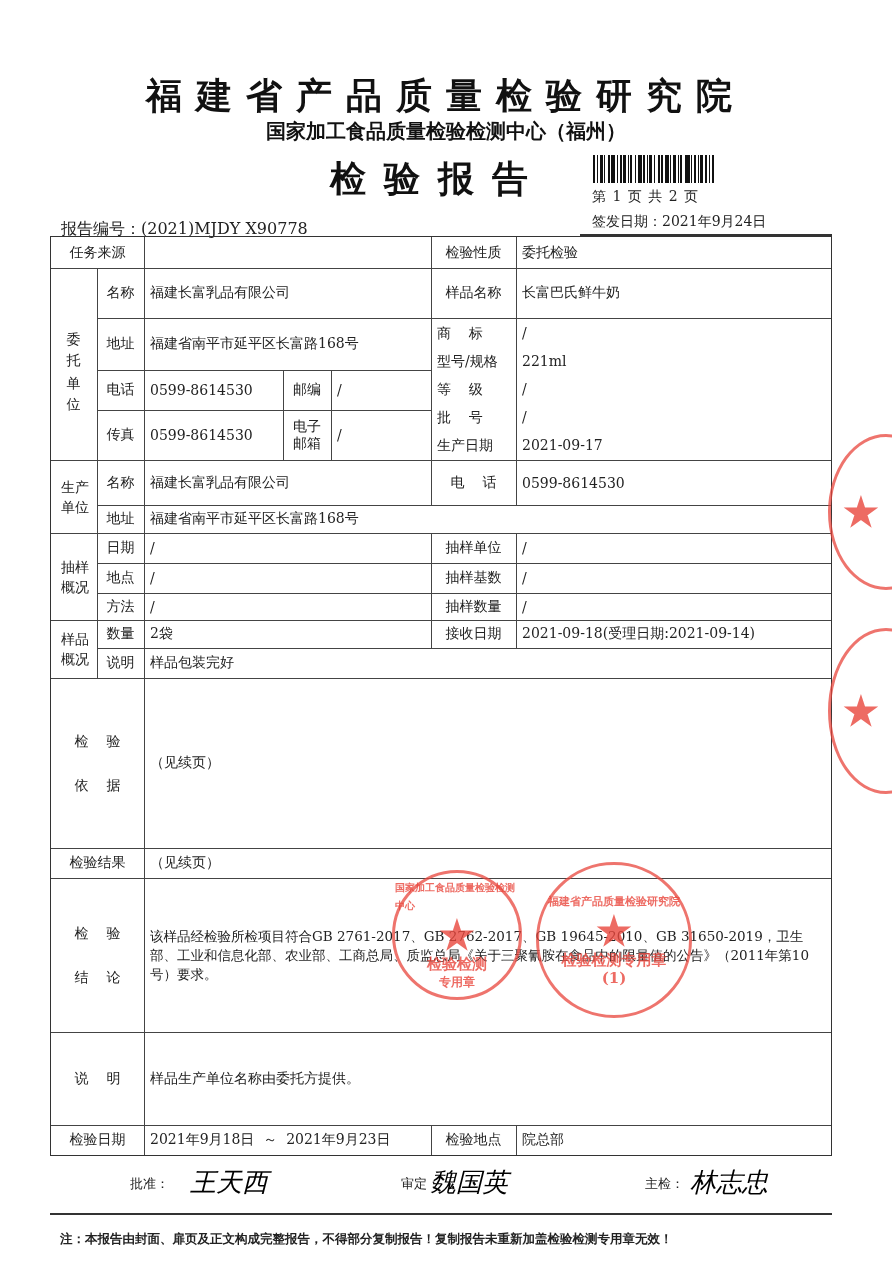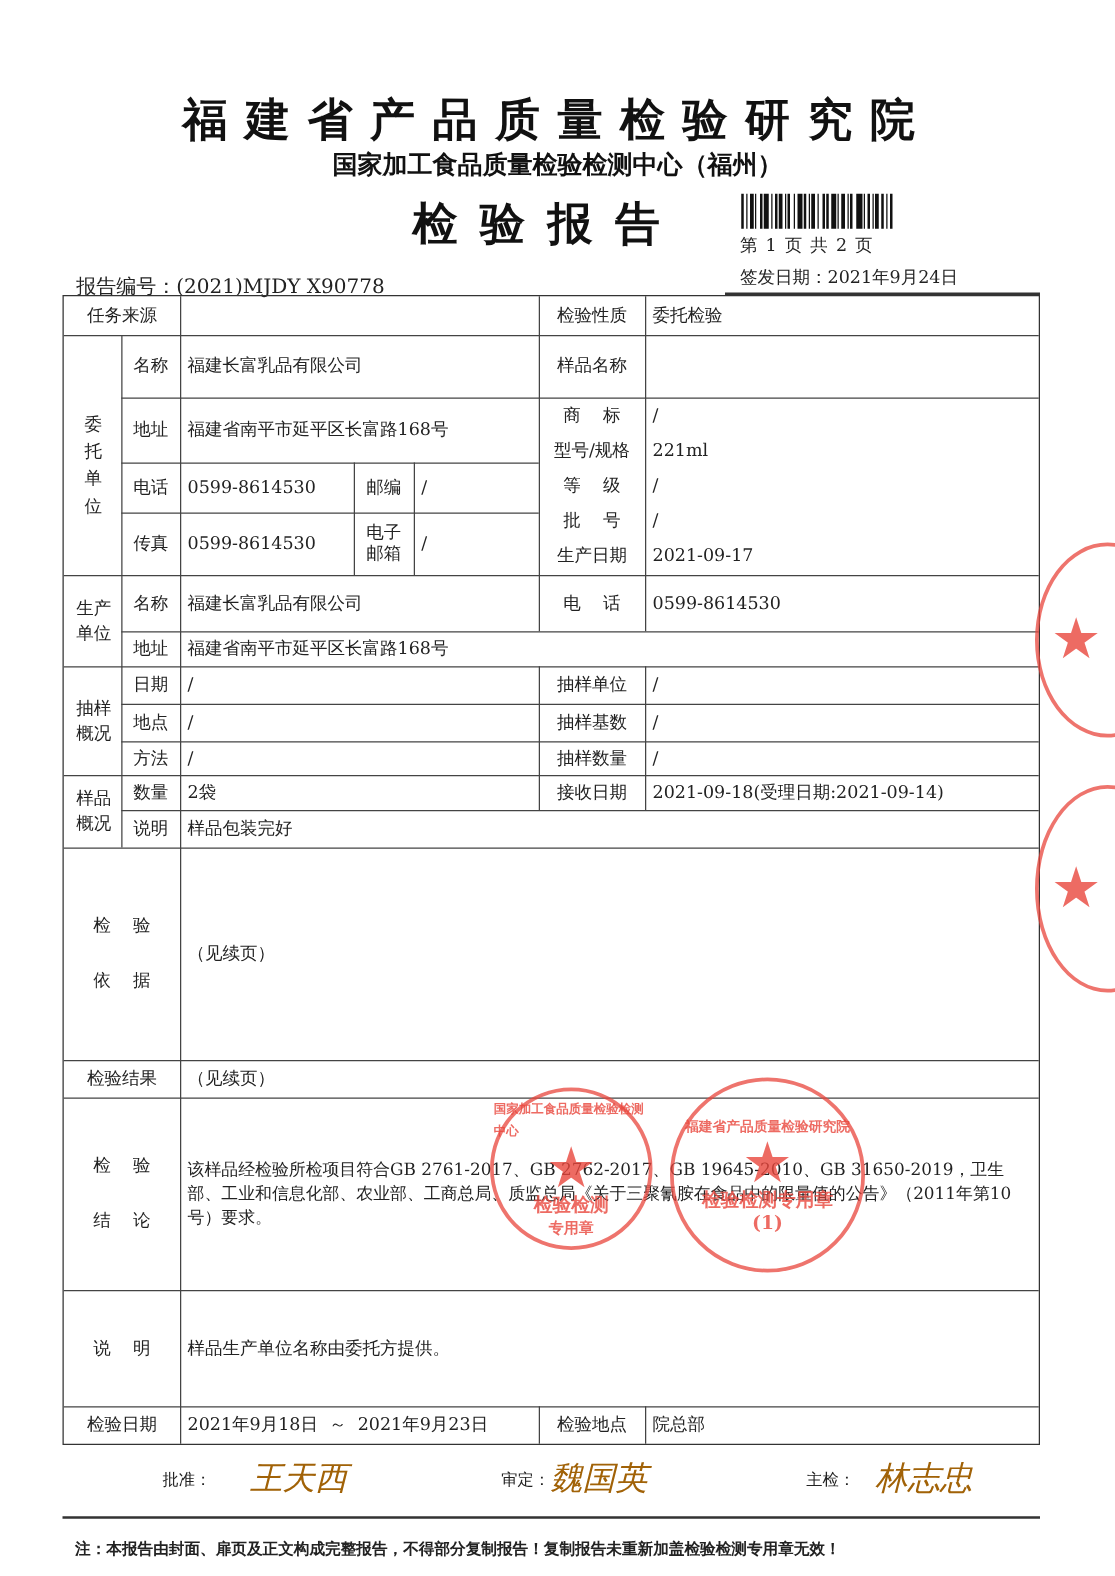--- a/index.html
+++ b/index.html
@@ -20,21 +20,21 @@
   .hl { position: absolute; height: 0; border-top: 1px solid #444; }
   .vl { position: absolute; width: 0; border-left: 1px solid #444; }
   .cell { position: absolute; font-size: 14px; display: flex; align-items: center; white-space: nowrap; }
   .lbl { justify-content: center; text-align: right; }
   .val { padding-left: 6px; }
   .vert { flex-direction: column; justify-content: center; line-height: 24px; }
   .multi { flex-direction: column; align-items: flex-start; justify-content: center; line-height: 28px; }
   .conclusion { font-size: 13.5px; line-height: 19px; white-space: normal; align-items: center; padding: 0 6px; box-sizing: border-box; }
 
   .sign-row { top: 1175px; font-size: 13px; }
-  .sig { font-family: "DejaVu Serif", serif; font-style: italic; font-size: 26px; color: #a16207; margin-left: 10px; }
+  .sig { font-family: "DejaVu Serif", serif; font-style: italic; font-size: 26px; color: #000000; }
   .hr-bot { left: 50px; top: 1213px; width: 782px; height: 2px; background: #333; }
   .footnote { left: 60px; top: 1231px; font-size: 12.5px; font-weight: bold; }
 
   .stamp { position: absolute; border-radius: 50%; border: 3px solid rgba(232,70,60,0.75); color: rgba(232,70,60,0.8); display: flex; flex-direction: column; align-items: center; justify-content: center; font-weight: bold; }
   .stamp .star { font-size: 40px; line-height: 40px; }
   .stamp .t { font-size: 15px; line-height: 18px; }
 </style>
 </head>
 <body>
 
@@ -117,38 +117,39 @@
   <div class="cell lbl" style="left:0;top:0;width:93px;height:31px">任务来源</div>
   <div class="cell lbl" style="left:380px;top:0;width:85px;height:31px">检验性质</div>
   <div class="cell val" style="left:465px;top:0;width:315px;height:31px">委托检验</div>
 
   <div class="cell lbl" style="left:0;top:31px;width:46px;height:192px">
     <div style="writing-mode:vertical-rl;letter-spacing:22px;font-size:14px">委托单位</div>
   </div>
   <div class="cell lbl" style="left:46px;top:31px;width:47px;height:50px">名称</div>
   <div class="cell val" style="left:93px;top:31px;width:287px;height:50px">福建长富乳品有限公司</div>
   <div class="cell lbl" style="left:380px;top:31px;width:85px;height:50px">样品名称</div>
+  <div class="cell val" style="left:465px;top:31px;width:315px;height:50px">长富巴氏鲜牛奶</div>
 
   <div class="cell lbl" style="left:46px;top:81px;width:47px;height:52px">地址</div>
   <div class="cell val" style="left:93px;top:81px;width:287px;height:52px">福建省南平市延平区长富路168号</div>
 
   <div class="cell lbl" style="left:46px;top:133px;width:47px;height:40px">电话</div>
   <div class="cell val" style="left:93px;top:133px;width:139px;height:40px">0599-8614530</div>
   <div class="cell lbl" style="left:232px;top:133px;width:48px;height:40px">邮编</div>
   <div class="cell val" style="left:280px;top:133px;width:100px;height:40px">/</div>
 
   <div class="cell lbl" style="left:46px;top:173px;width:47px;height:50px">传真</div>
   <div class="cell val" style="left:93px;top:173px;width:139px;height:50px">0599-8614530</div>
   <div class="cell lbl vert" style="left:232px;top:173px;width:48px;height:50px;line-height:17px">
     <span>电子</span>
     <span>邮箱</span>
   </div>
   <div class="cell val" style="left:280px;top:173px;width:100px;height:50px">/</div>
 
-  <div class="cell multi" style="left:380px;top:81px;width:85px;height:142px;align-items:center;padding:0 6px;box-sizing:border-box">
+  <div class="cell multi" style="left:380px;top:81px;width:85px;height:142px;align-items:flex-start;padding:0 6px;box-sizing:border-box">
     <span style="white-space:pre;text-align-last:justify;text-align:justify">商    标</span>
     <span>型号/规格</span>
     <span style="white-space:pre">等    级</span>
     <span style="white-space:pre">批    号</span>
     <span>生产日期</span>
   </div>
   <div class="cell multi val" style="left:465px;top:81px;width:315px;height:142px">
     <span>/</span>
     <span>221ml</span>
     <span>/</span>

